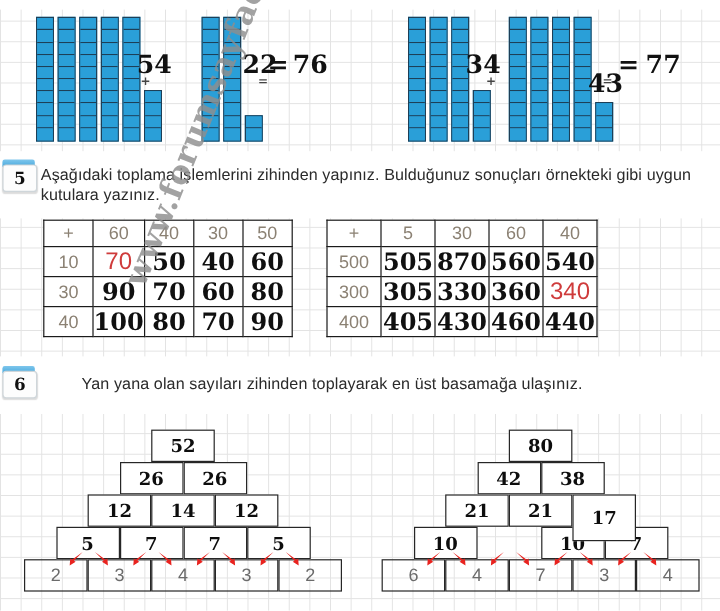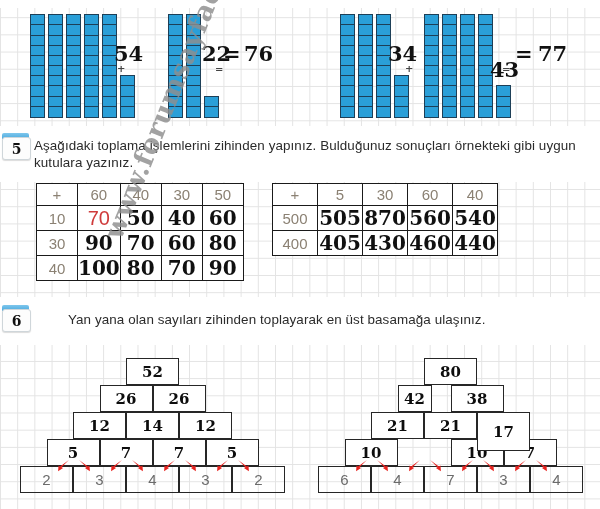--- a/index.html
+++ b/index.html
@@ -370,20 +370,27 @@
         <td class="hdr">30</td>
         <td class="hdr">60</td>
         <td class="hdr">40</td>
       </tr>
       <tr>
         <td class="hdr">500</td>
         <td class="ans">505</td>
         <td class="ans">870</td>
         <td class="ans">560</td>
         <td class="ans">540</td>
+      </tr>
+      <tr>
+        <td class="hdr">300</td>
+        <td class="ans">305</td>
+        <td class="ans">330</td>
+        <td class="ans">360</td>
+        <td class="ex">340</td>
       </tr>
       <tr>
         <td class="hdr">400</td>
         <td class="ans">405</td>
         <td class="ans">430</td>
         <td class="ans">460</td>
         <td class="ans">440</td>
       </tr>
     </tbody>
   </table>
@@ -456,21 +463,21 @@
     <div class="cell base" style="left: 53px; top: 108px; width: 53px; height: 27px;">4</div>
     <div class="cell base" style="left: 106px; top: 108px; width: 53px; height: 27px;">7</div>
     <div class="cell base" style="left: 159px; top: 108px; width: 53px; height: 27px;">3</div>
     <div class="cell base" style="left: 212px; top: 108px; width: 53px; height: 27px;">4</div>
     <div class="cell" style="left: 26.5px; top: 81px; width: 53px; height: 27px;">10</div>
     <div class="cell" style="left: 132.5px; top: 81px; width: 53px; height: 27px;">10</div>
     <div class="cell" style="left: 185.5px; top: 81px; width: 53px; height: 27px;">7</div>
     <div class="cell" style="left: 53px; top: 54px; width: 53px; height: 27px;">21</div>
     <div class="cell" style="left: 106px; top: 54px; width: 53px; height: 27px;">21</div>
     <div class="cell" style="left: 159px; top: 54px; width: 53px; height: 39px;">17</div>
-    <div class="cell" style="left: 79.5px; top: 27px; width: 34px; height: 27px;">42</div>
+    <div class="cell" style="left: 79.5px; top: 27px; width: 53px; height: 27px;">42</div>
     <div class="cell" style="left: 132.5px; top: 27px; width: 53px; height: 27px;">38</div>
     <div class="cell" style="left: 106px; top: 0px; width: 53px; height: 27px;">80</div>
     <svg class="arrow" viewBox="0 0 12 12" style="left: 36.5px; top: 101px;">
       <g>
         <path d="M11 1 L4.2 7.6 L5.6 8.4 L1 11.4 L1.4 6 L2.8 6.9 Z" fill="#e8231f"></path>
       </g>
     </svg>
     <svg class="arrow" viewBox="0 0 12 12" style="left: 57.5px; top: 101px;">
       <g transform="scale(-1,1) translate(-12,0)">
         <path d="M11 1 L4.2 7.6 L5.6 8.4 L1 11.4 L1.4 6 L2.8 6.9 Z" fill="#e8231f"></path>

